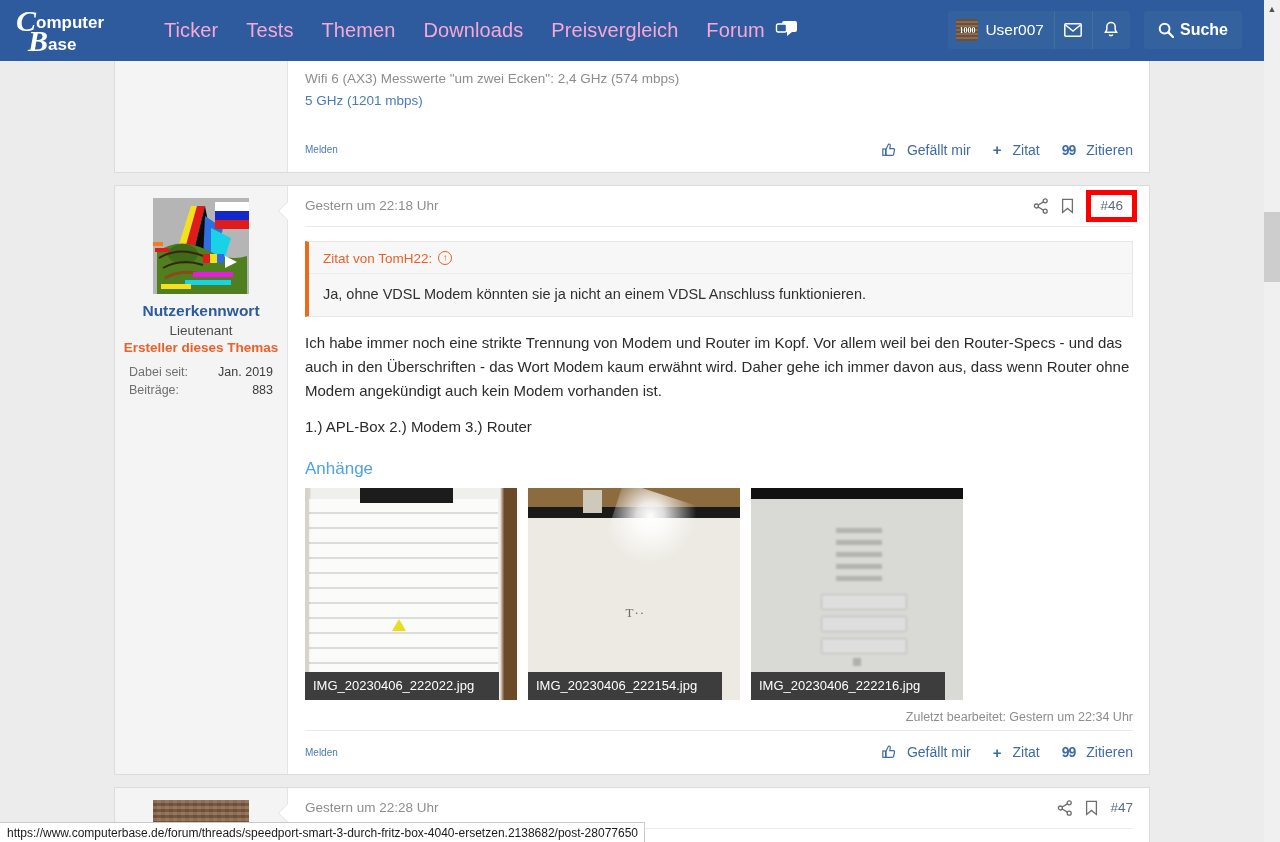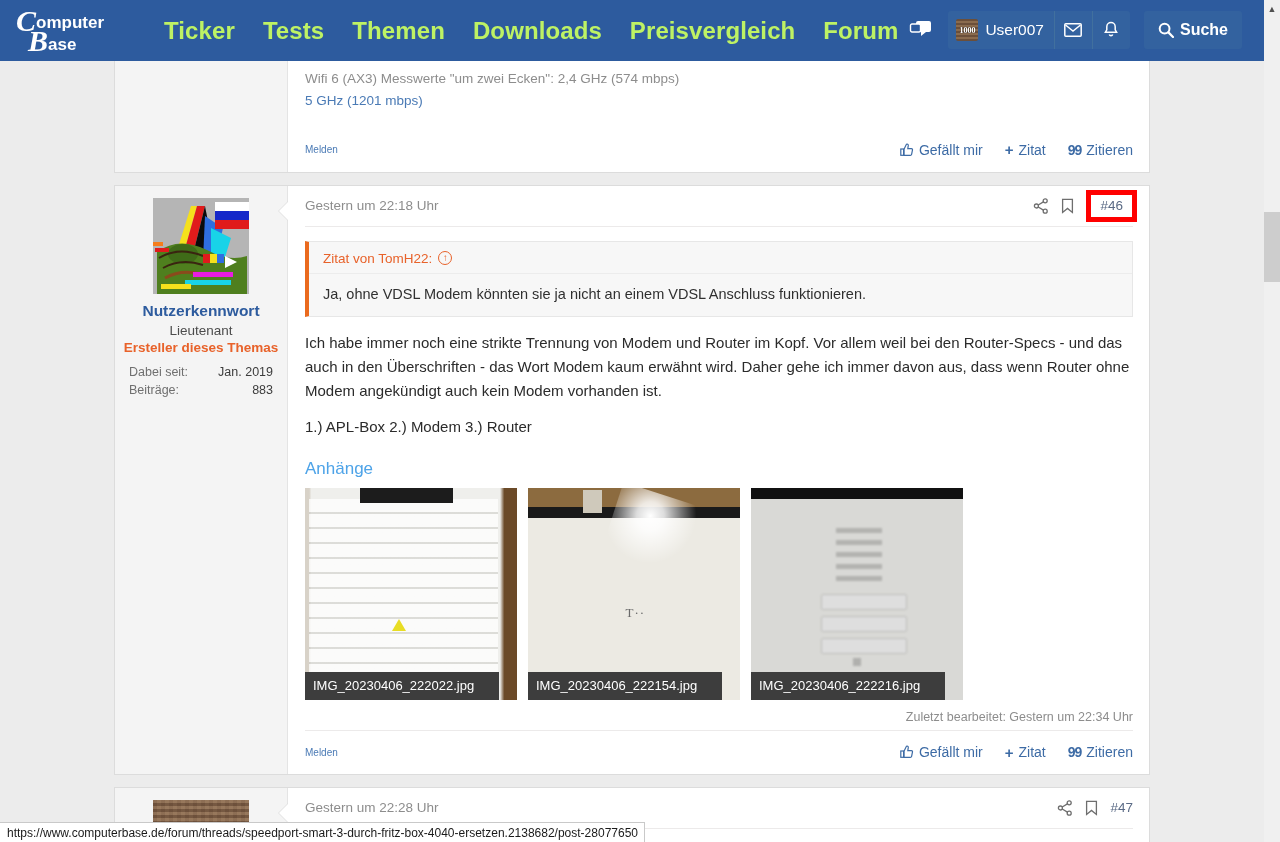--- a/index.html
+++ b/index.html
@@ -21,21 +21,21 @@
   }
   .logo {
     width: 122px; height: 48px;
     margin-left: 14px; margin-right: 14px;
     position: relative; flex: none;
   }
   .logo-svg { display: block; }
 
   .nav { display: flex; align-items: center; gap: 0px; }
   .nav-item {
-    color: #bef264; font-size: 24px; font-weight: bold;
+    color: #f9a8d4; font-size: 20px; font-weight: normal;
     padding: 6px 14px; white-space: nowrap;
     text-decoration: none; letter-spacing: .1px;
   }
   .nav-item.forum { padding-right: 6px; }
   .forum-badge {
     display: inline-block; position: relative;
     width: 24px; height: 22px; margin-left: 4px;
     vertical-align: middle;
   }
 
@@ -313,21 +313,21 @@
   }
   .post-foot {
     display: flex; align-items: center; justify-content: space-between;
     height: 44px;
     border-top: 1px solid #eceaea;
     margin-top: 6px;
   }
   .melden { color: #4a7ab5; font-size: 10px; }
   .foot-actions { display: flex; align-items: center; gap: 22px; }
   .foot-act {
-    display: flex; align-items: center; gap: 5px;
+    display: flex; align-items: center; gap: 11px;
     color: #3d6ba5; font-size: 14px;
   }
 
   .spacer { height: 12px; }
 
   
   .scrollbar {
     position: absolute; top: 0; right: 0;
     width: 16px; height: 842px;
     background: #f0f0f0; z-index: 40;

